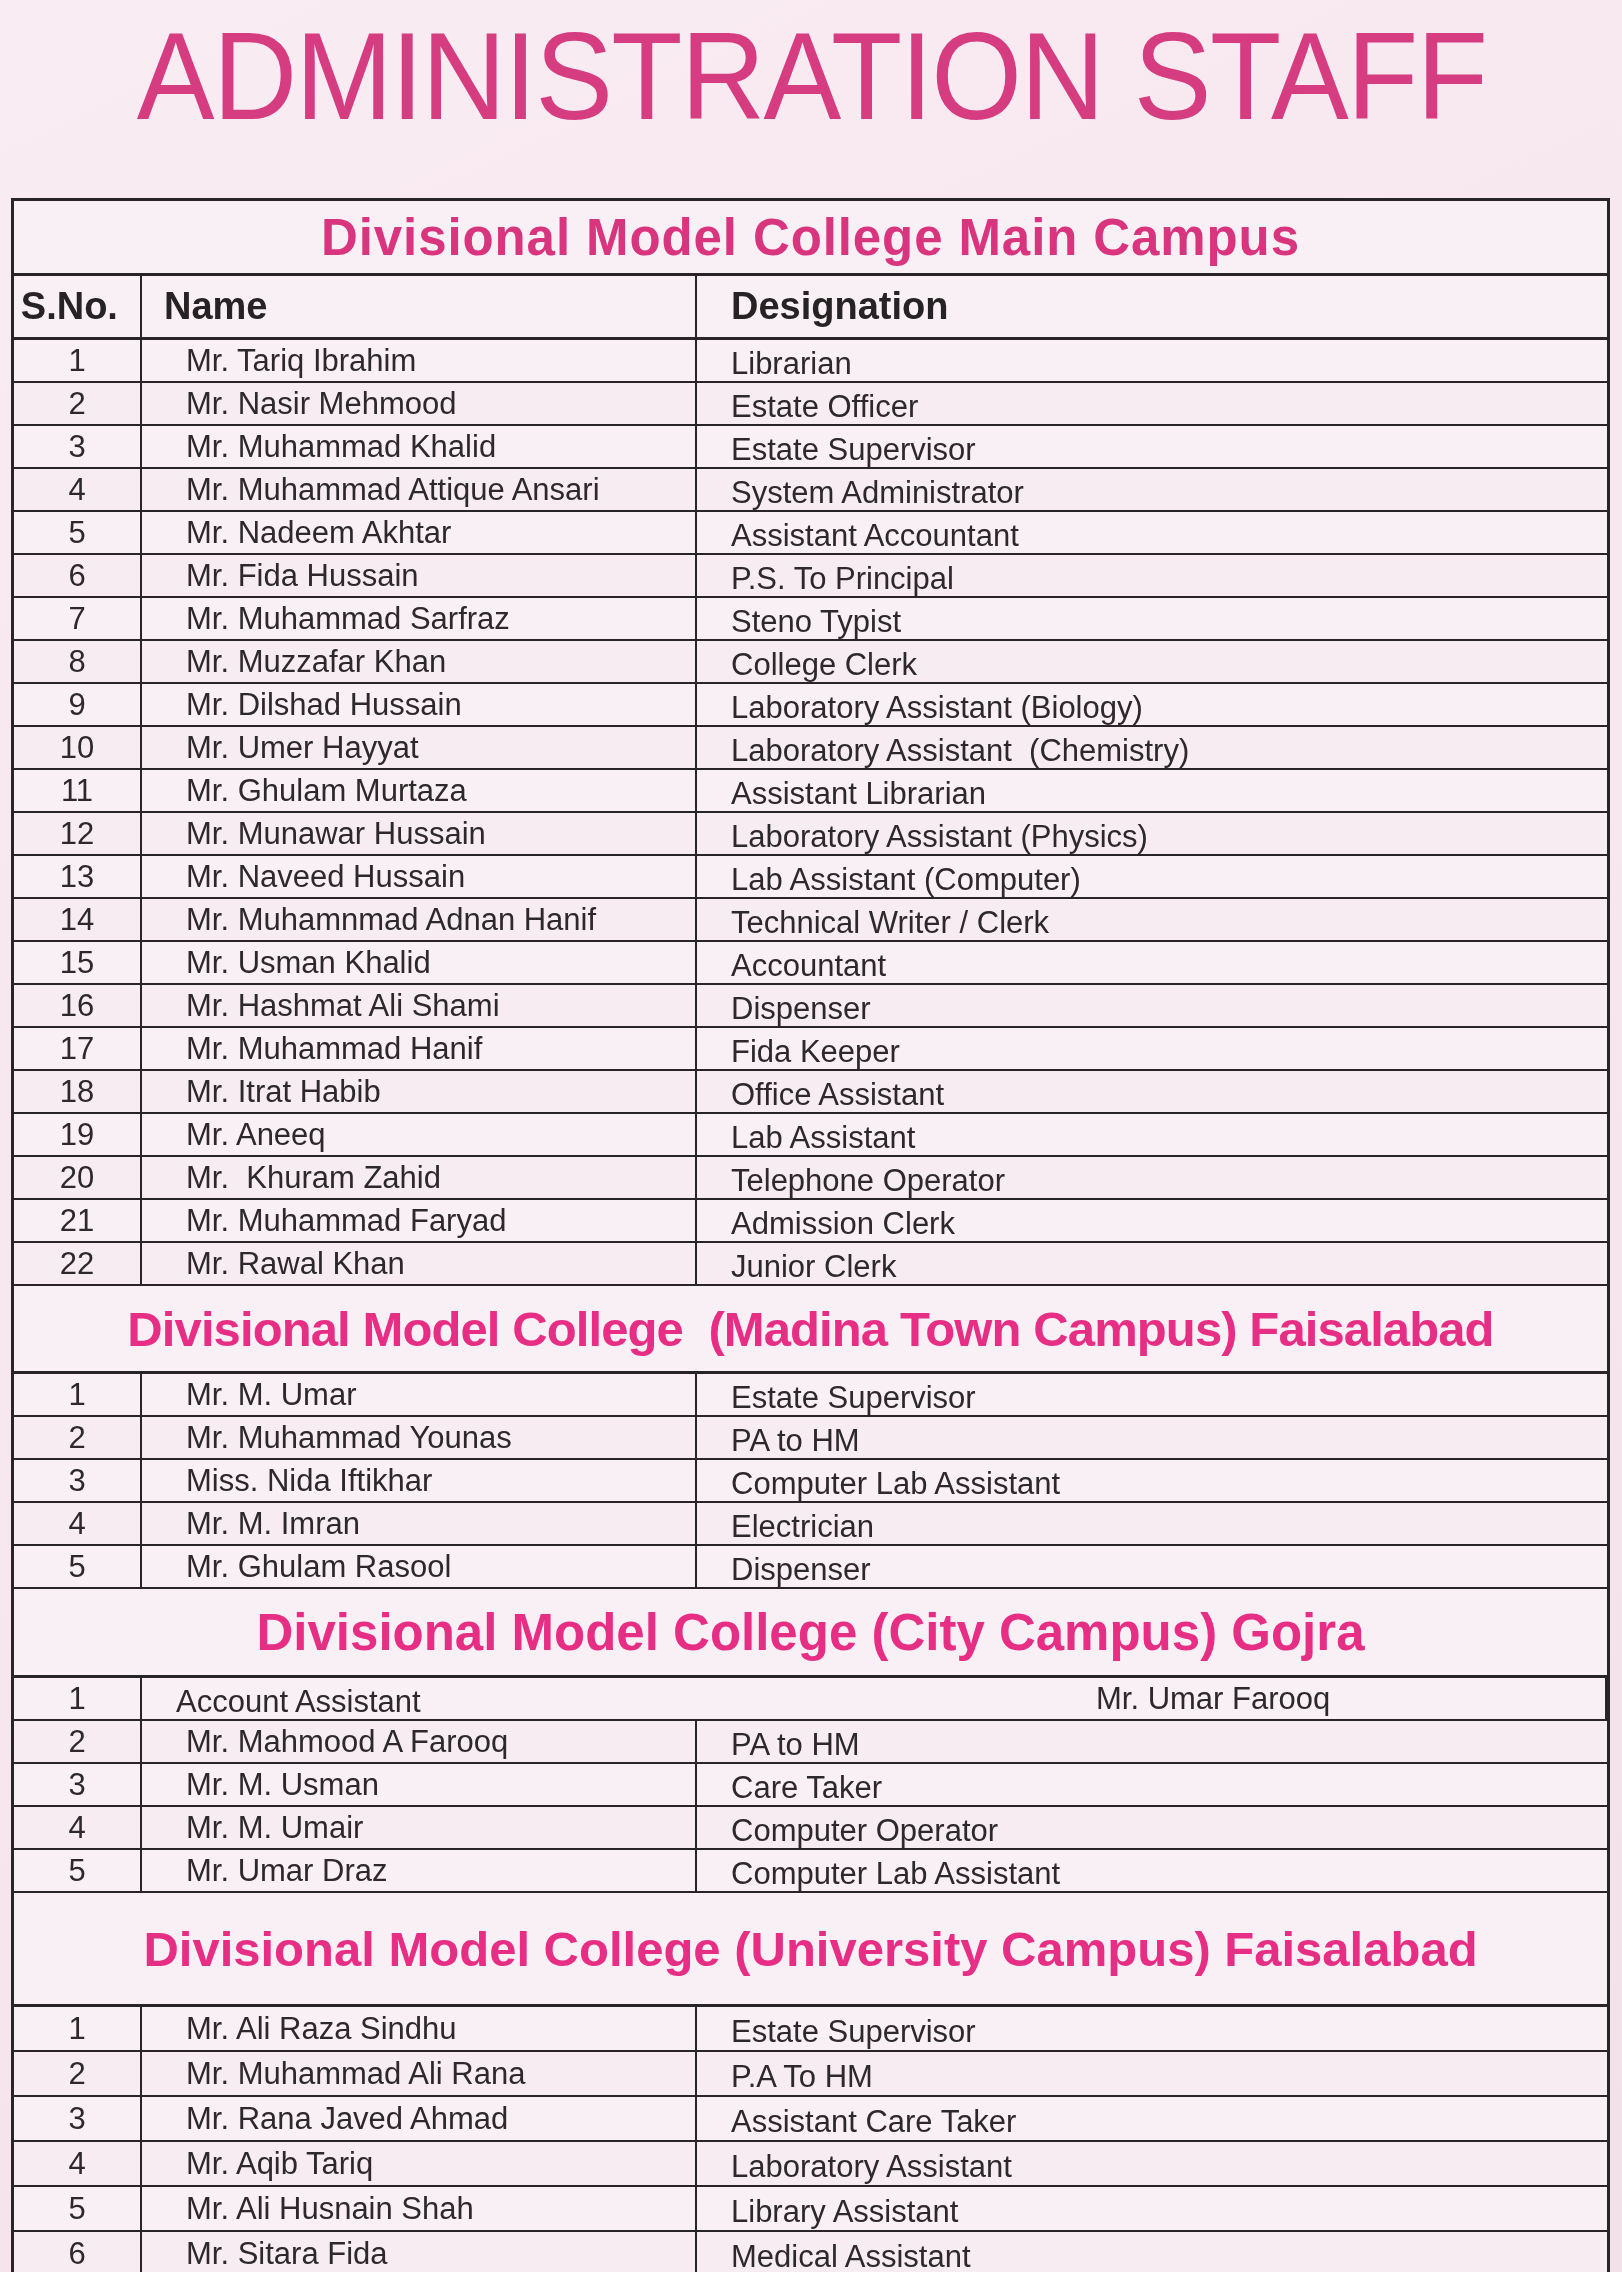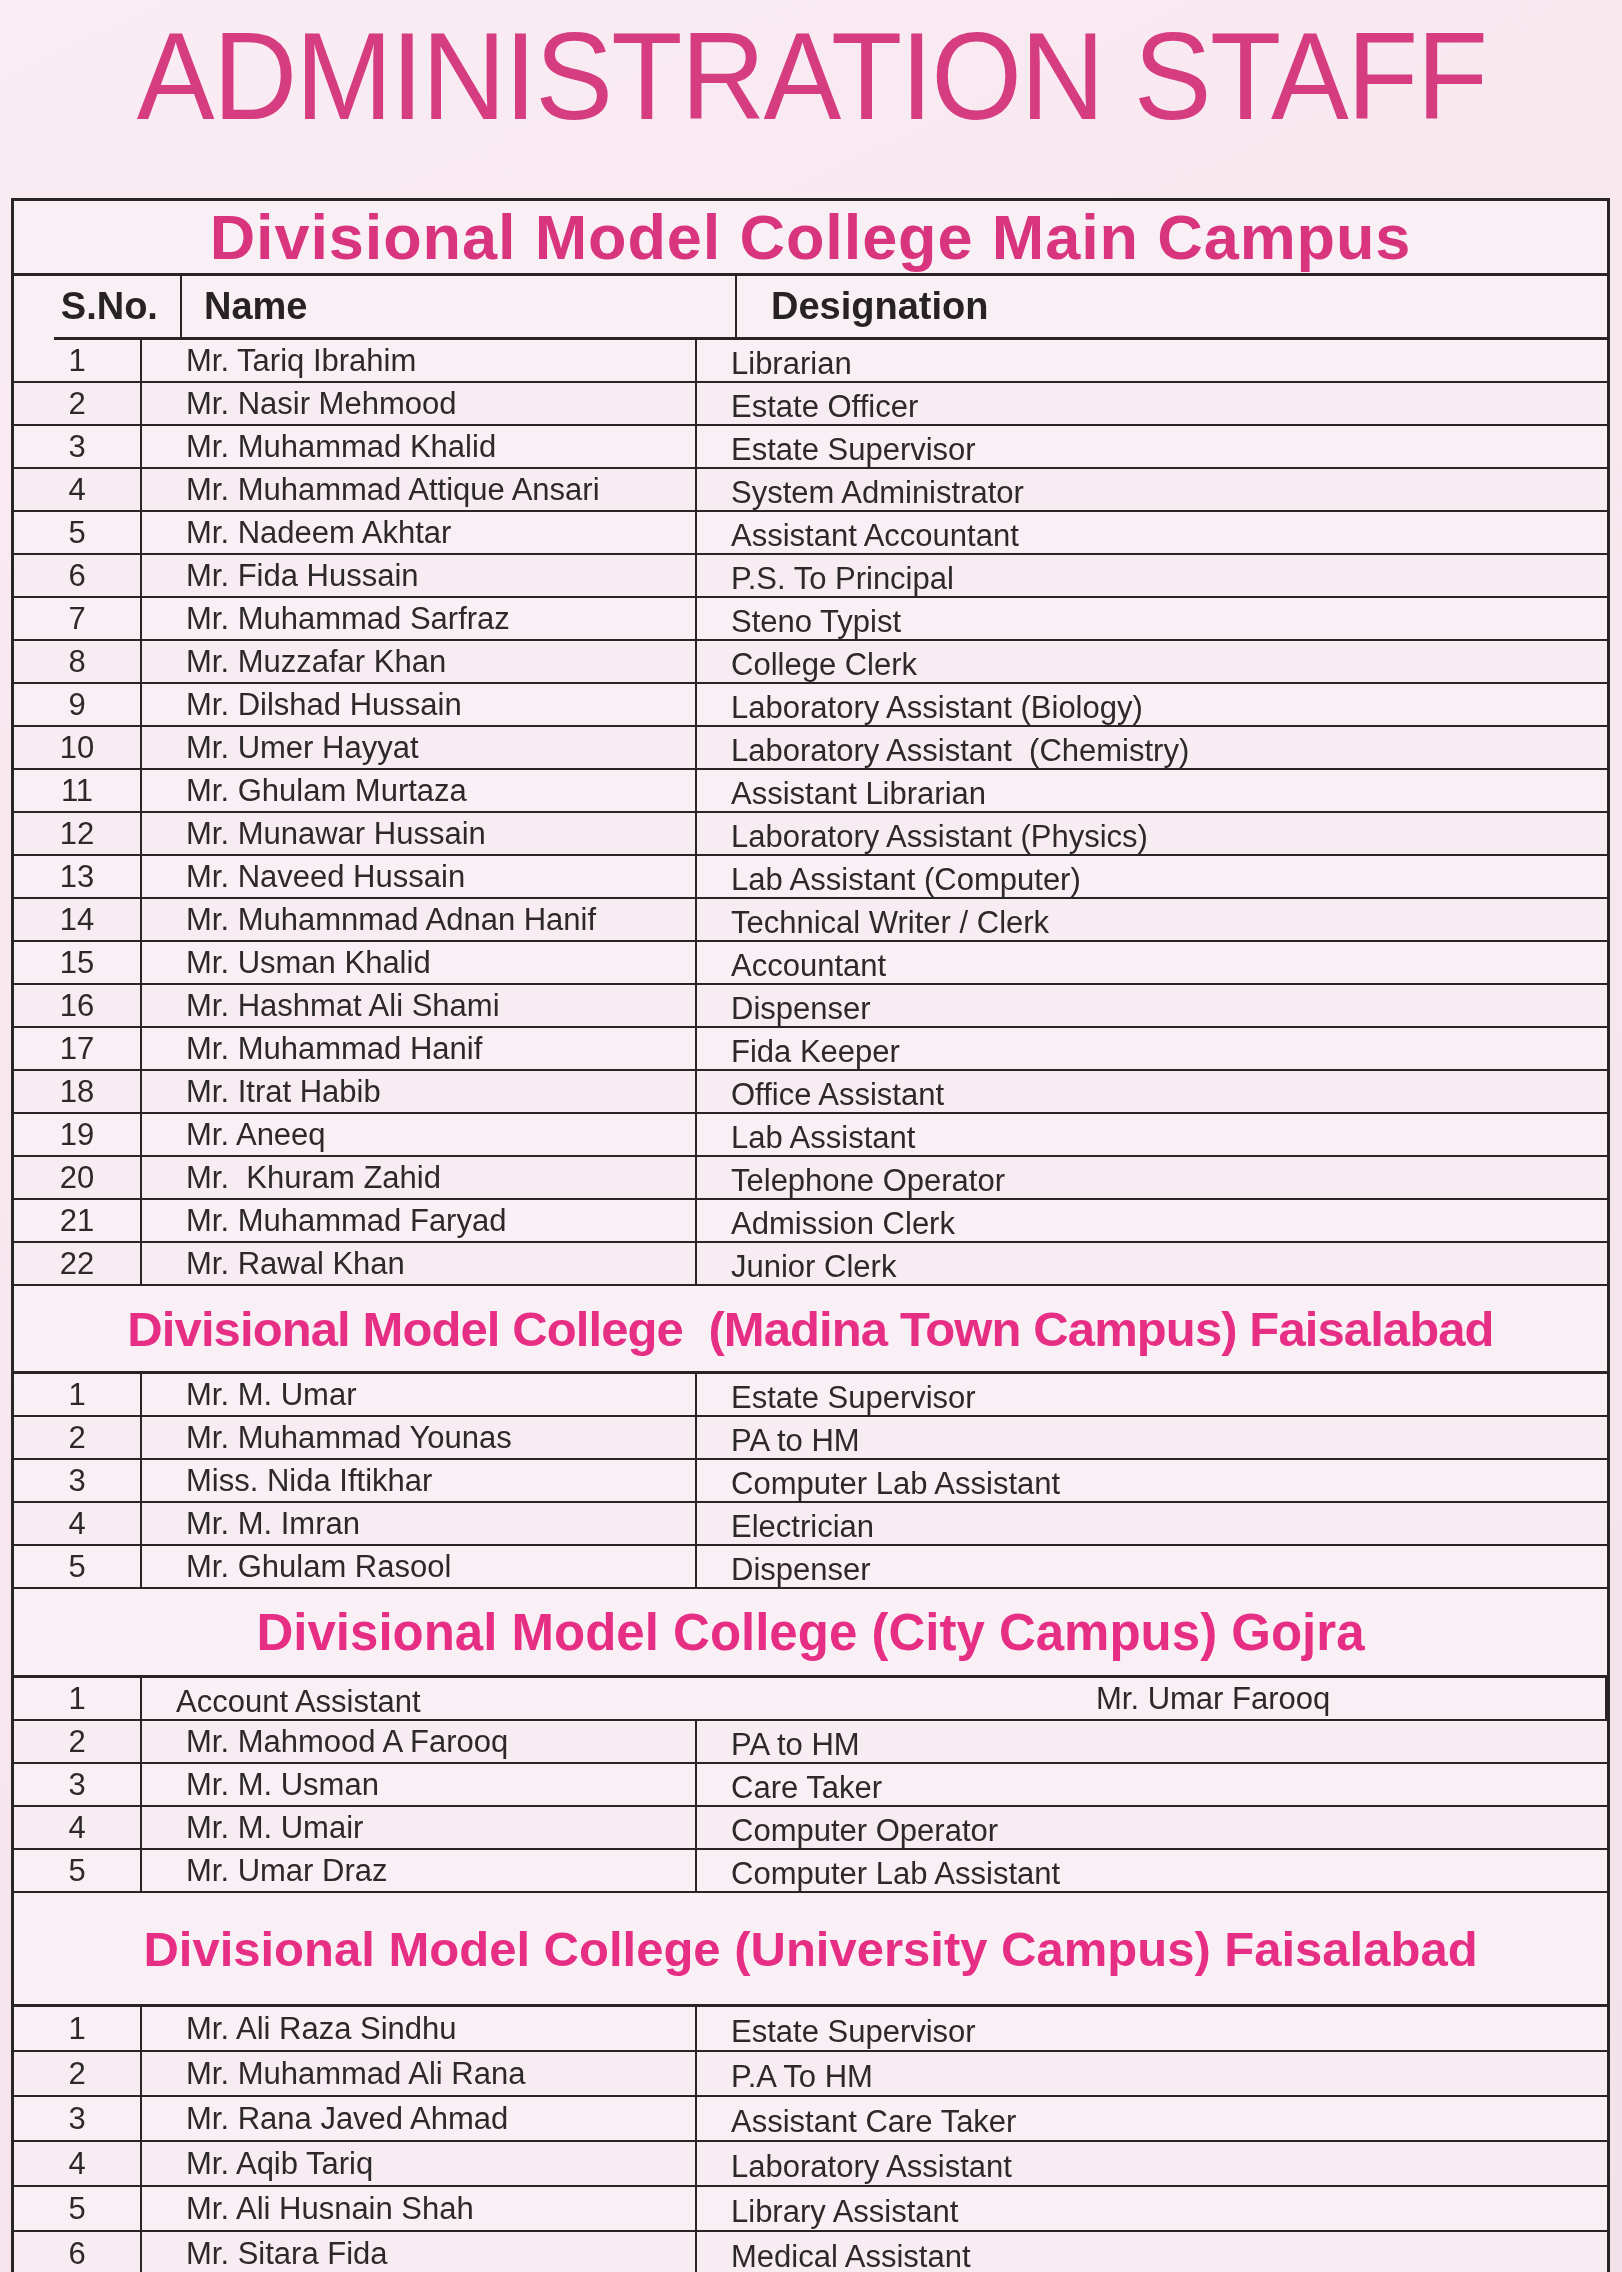--- a/index.html
+++ b/index.html
@@ -27,28 +27,28 @@
     background:#f9f0f5;
   }
   .section-heading {
     display:flex; align-items:center; justify-content:center;
     font-weight:bold;
     color:#e72e85;
     border-bottom:3.4px solid #292425;
     white-space:pre;
     overflow:visible;
   }
-  .heading-0 { height:75px;  font-size:63px; color:#d9357f; letter-spacing:0.9px; }
+  .heading-0 { height:75px;  font-size:51px; color:#d9357f; letter-spacing:0.9px; }
   .heading-1 { height:88px;  font-size:49px; letter-spacing:-0.9px; }
   .heading-2 { height:89px; font-size:51px; }
   .heading-3 { height:114px; font-size:49px; }
   .colhdr {
     display:flex; height:64px;
     border-bottom:3.4px solid #292425;
-    font-weight:bold; font-size:38px; color:#272324;margin-left:40px;
+    font-weight:bold; font-size:38px; color:#272324;
   }
   .colhdr .hcell { display:flex; align-items:center; white-space:pre; }
   .h-sno  { width:128px; padding-left:6.8px; border-right:2.6px solid #292425; }
   .h-name { width:555px; padding-left:22px; border-right:2.6px solid #292425; }
   .h-desig{ flex:1; padding-left:34px; }
   .row { display:flex; border-bottom:2.6px solid #292425; background:#f9f0f5; }
   .row:nth-child(even) { background:#f7ecf2; }
   .rows-0 .row { height:43px; }
   .rows-1 .row { height:43px; }
   .rows-2 .row { height:43px; }

